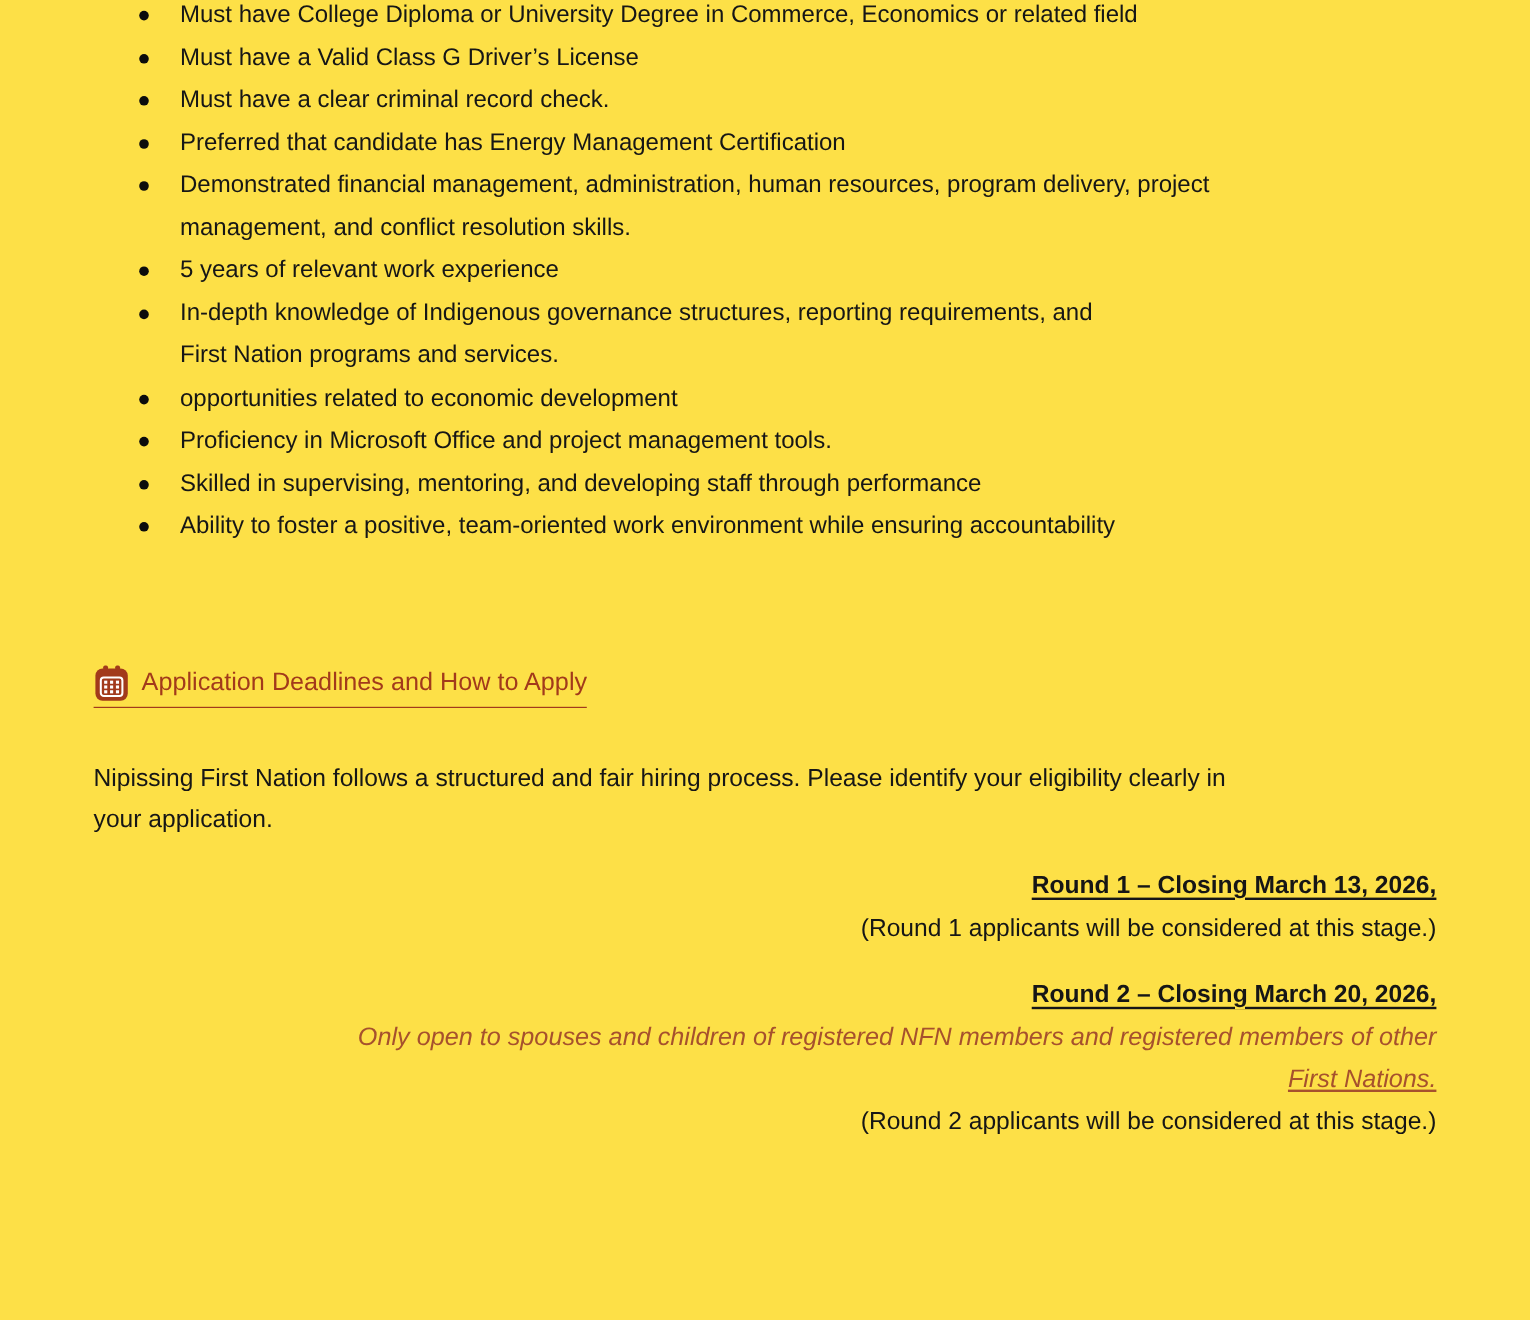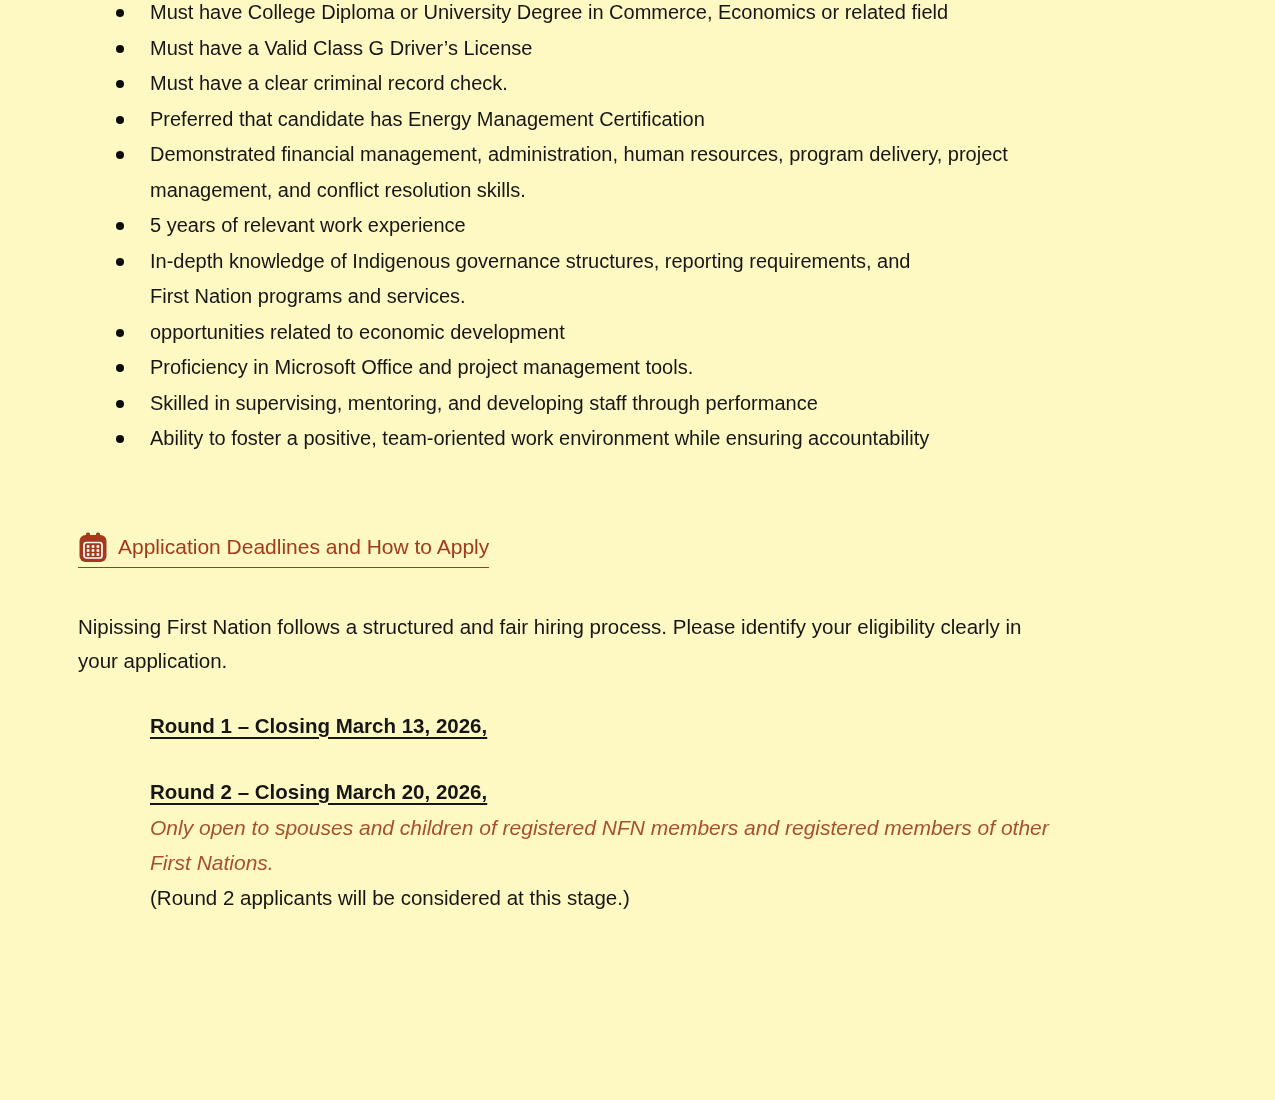--- a/index.html
+++ b/index.html
@@ -8,64 +8,64 @@
     --text:#161616;
   }
   html,body{margin:0;padding:0;background:#ffffff;}
   .page{
     position:relative;
     width:1275px;
     height:1100px;
     box-sizing:border-box;
     padding:0 78px;
     overflow:hidden;
-    background:#fef9c3;
+    background:#fde047;
     font-family:"Liberation Sans", sans-serif;
     color:var(--text);
     font-size:20px;
   }
   
   .req{list-style:none;margin:-5px 0 0 0;padding:0;}
   .req-item{position:relative;padding-left:72px;}
   .req-dot{
     position:absolute;left:38px;top:14px;
     width:8px;height:8px;border-radius:50%;
     background:#0c0c0c;
   }
   .req-line{height:35.5px;line-height:35.5px;white-space:nowrap;}
   
-  .section-head{margin-top:75px;height:36px;display:flex;align-items:flex-end;}
+  .section-head{margin-top:97px;height:36px;display:flex;align-items:flex-end;}
   .head-inner{
     display:inline-flex;align-items:center;gap:10px;
     border-bottom:1.6px solid var(--accent);
     padding-bottom:4px;
   }
   .calendar-icon{color:var(--accent);display:inline-flex;}
   .calendar-icon svg{display:block;}
   .section-title{
     font-size:21px;color:var(--accent);
     text-decoration:none;cursor:pointer;
   }
   
   .intro{margin:42px 0 0 0;text-align:left;line-height:34px;font-size:20.5px;}
   .intro span{display:block;}
   
-  .round{margin-top:30px;padding-left:72px;}
+  .round{margin-top:20px;padding-left:72px;text-align:right;}
   .round-heading{
     font-weight:700;font-size:20.5px;line-height:36px;
     text-decoration:underline;
     text-underline-offset:4px;
     text-decoration-thickness:1.5px;
   }
   .round-restriction{
     font-style:italic;color:var(--restriction);
     font-size:21px;line-height:35px;
   }
   .round-restriction .r-line{display:block;}
-  .round-restriction .r-line:last-child{display:inline-block;}
+  .round-restriction .r-line:last-child{display:inline-block;text-decoration:underline;}
   .restriction-suffix{color:var(--text);font-style:italic;font-size:21px;}
   .round-note{line-height:35px;font-size:20.5px;}
 </style>
 </head>
 <body>
 
 <div class="page">
 
   <ul class="req" id="req-list">
       <li class="req-item">
@@ -140,20 +140,21 @@
   </div>
 
   <p class="intro">
     <span>Nipissing First Nation follows a structured and fair hiring process. Please identify your eligibility clearly in</span>
     <span>your application.</span>
   </p>
 
   <div id="rounds">
       <div class="round">
         <div class="round-heading">Round 1 – Closing March 13, 2026,</div>
+        <div class="round-note">(Round 1 applicants will be considered at this stage.)</div>
       </div>
       <div class="round">
         <div class="round-heading">Round 2 – Closing March 20, 2026,</div>
         <div class="round-restriction"><span class="r-line">Only open to spouses and children of registered NFN members and registered members of other</span><span class="r-line">First Nations.</span></div>
         <div class="round-note">(Round 2 applicants will be considered at this stage.)</div>
       </div>
     </div>
 
 </div>
 

